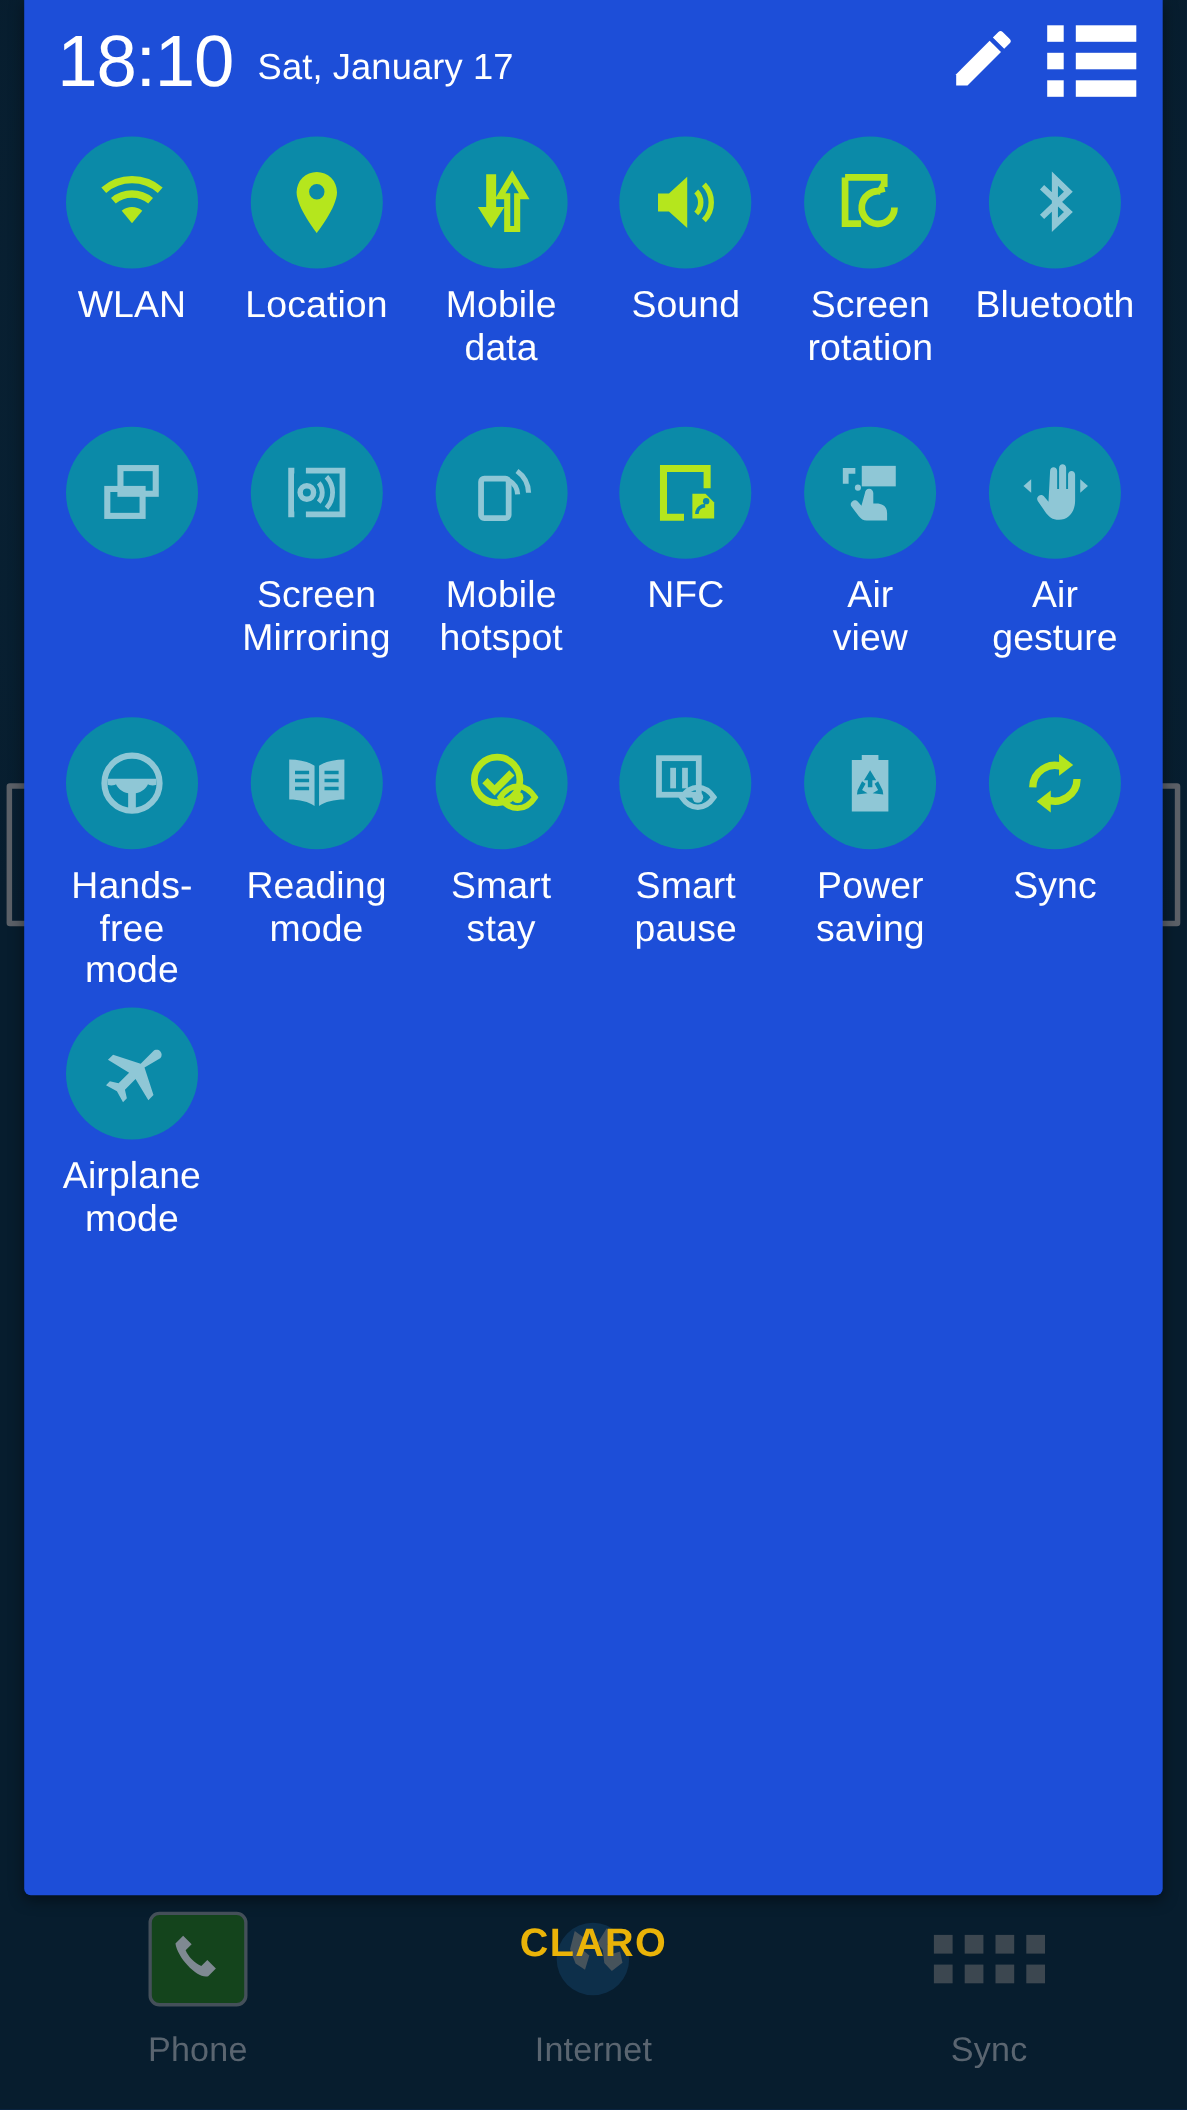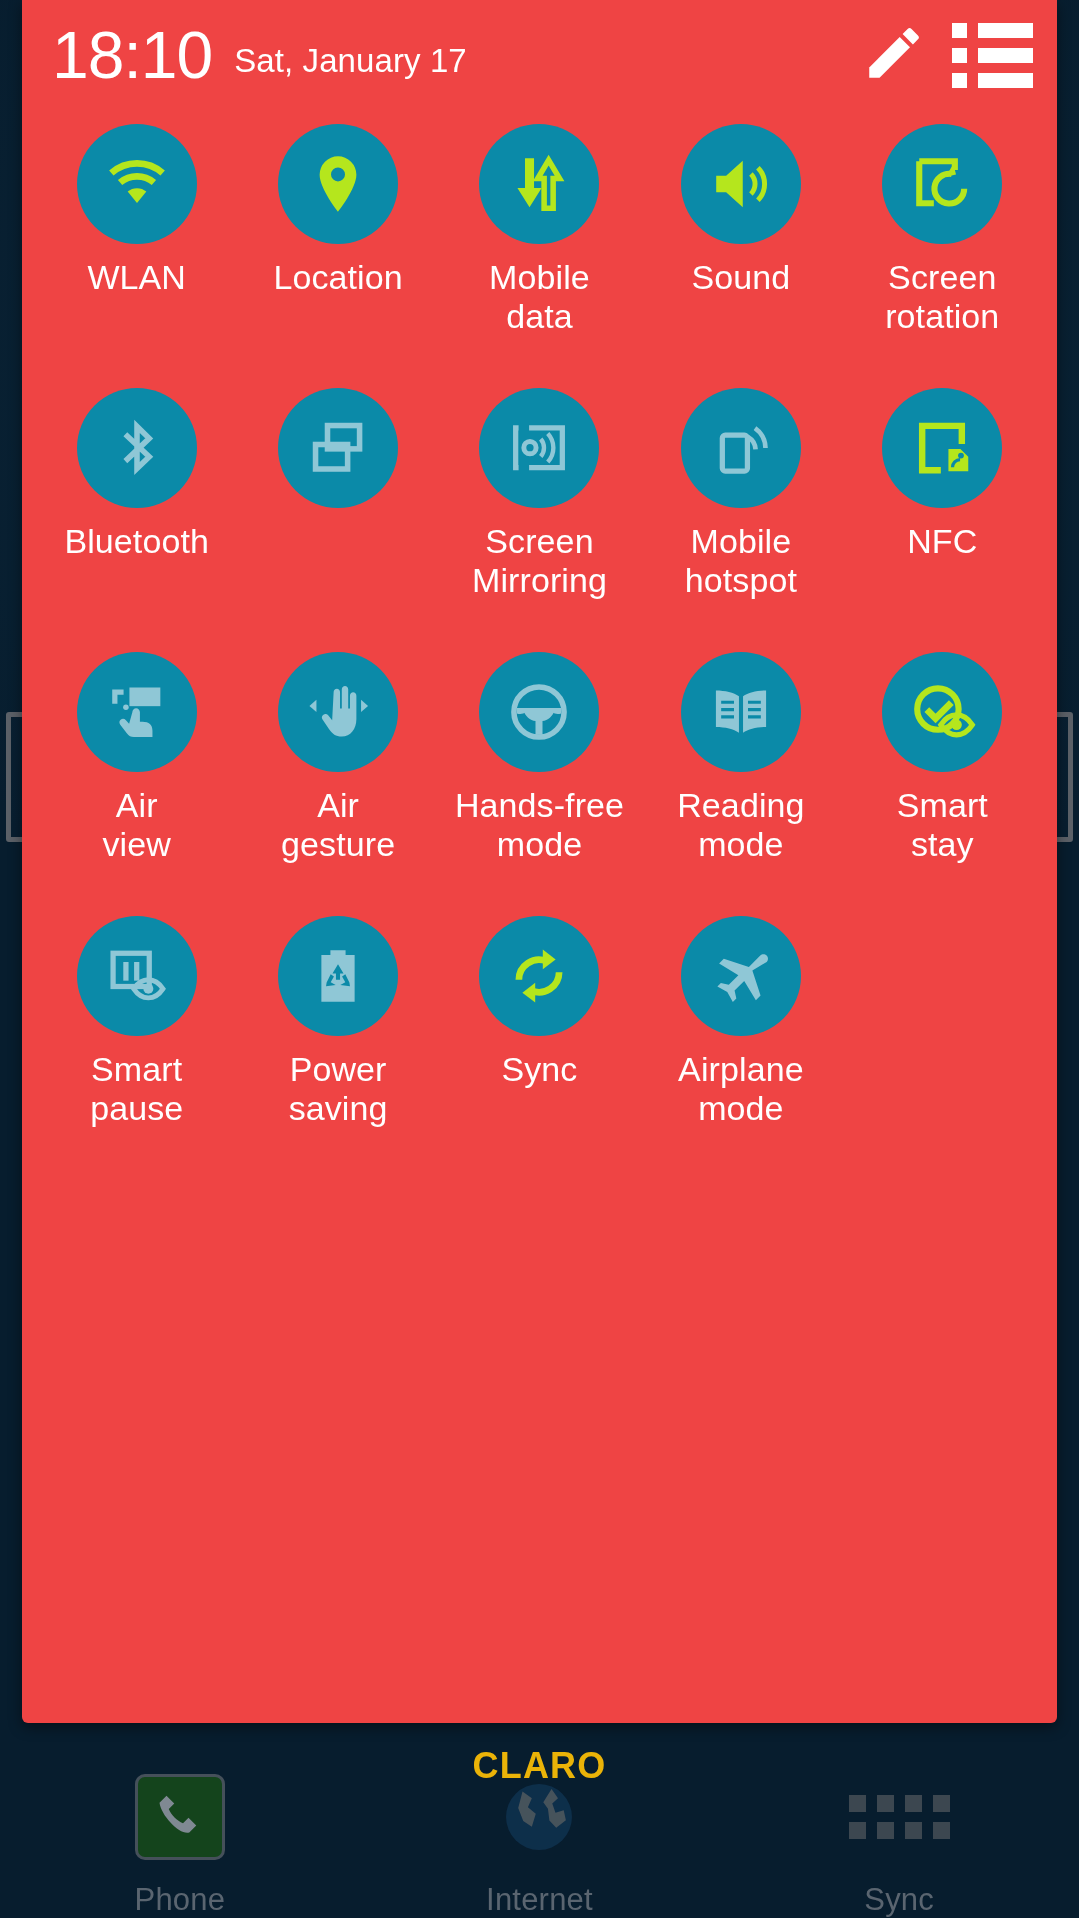--- a/index.html
+++ b/index.html
@@ -21,21 +21,21 @@
   }
   #wallpaper-widget-r{
     position:absolute;right:6px;top:712px;width:56px;height:120px;
     border:5px solid #5c6168;border-radius:3px;background:rgba(10,36,56,.25);
   }
   #dock{
     position:absolute;left:0;right:0;bottom:0;height:230px;
   }
   .dock-row{
     display:flex;width:100%;height:100%;
-    align-items:flex-end;justify-content:space-around;
+    align-items:center;justify-content:space-around;
     padding-top:14px;box-sizing:border-box;
   }
   .dock-item{
     width:19%;display:flex;flex-direction:column;align-items:center;
   }
   .dock-icon{
     width:90px;height:86px;border-radius:10px;position:relative;
     display:flex;align-items:center;justify-content:center;
     opacity:.62;
   }
@@ -49,21 +49,21 @@
   .d-apps{background:transparent;}
   .apps-grid{
     display:grid;grid-template-columns:repeat(4,17px);grid-template-rows:repeat(2,17px);
     gap:10px 11px;
   }
   .apps-grid i{display:block;width:17px;height:17px;background:#5d6166;}
 
   
   #panel{
     position:absolute;left:22px;top:0;width:1035px;height:1723px;
-    background:#ef4444;
+    background:#1d4ed8;
     border-bottom-left-radius:6px;border-bottom-right-radius:6px;
     box-shadow:0 4px 14px rgba(0,0,0,.45);
     overflow:hidden;
   }
   #panel-header{
     height:110px;display:flex;align-items:center;padding:0 26px 0 30px;
     box-sizing:border-box;
   }
   #clock{
     font-size:66px;color:#ffffff;line-height:1;font-weight:400;
@@ -78,21 +78,21 @@
     width:78px;height:78px;display:flex;align-items:center;justify-content:center;
     margin-left:20px;
   }
   .list-icon{display:flex;flex-direction:column;gap:10px;}
   .list-icon .lr{display:flex;align-items:center;gap:11px;}
   .list-icon .bullet{width:15px;height:15px;background:#fff;}
   .list-icon .bar{width:55px;height:15px;background:#fff;}
 
   
   #toggle-grid{
-    display:grid;grid-template-columns:repeat(5,1fr);
+    display:grid;grid-template-columns:repeat(6,1fr);
     padding:6px 14px 0 14px;box-sizing:border-box;
   }
   .toggle{
     display:flex;flex-direction:column;align-items:center;
     padding-top:8px;padding-bottom:6px;height:264px;box-sizing:border-box;
   }
   .t-circle{
     width:120px;height:120px;border-radius:50%;
     background:#0b8aa8;
     display:flex;align-items:center;justify-content:center;

